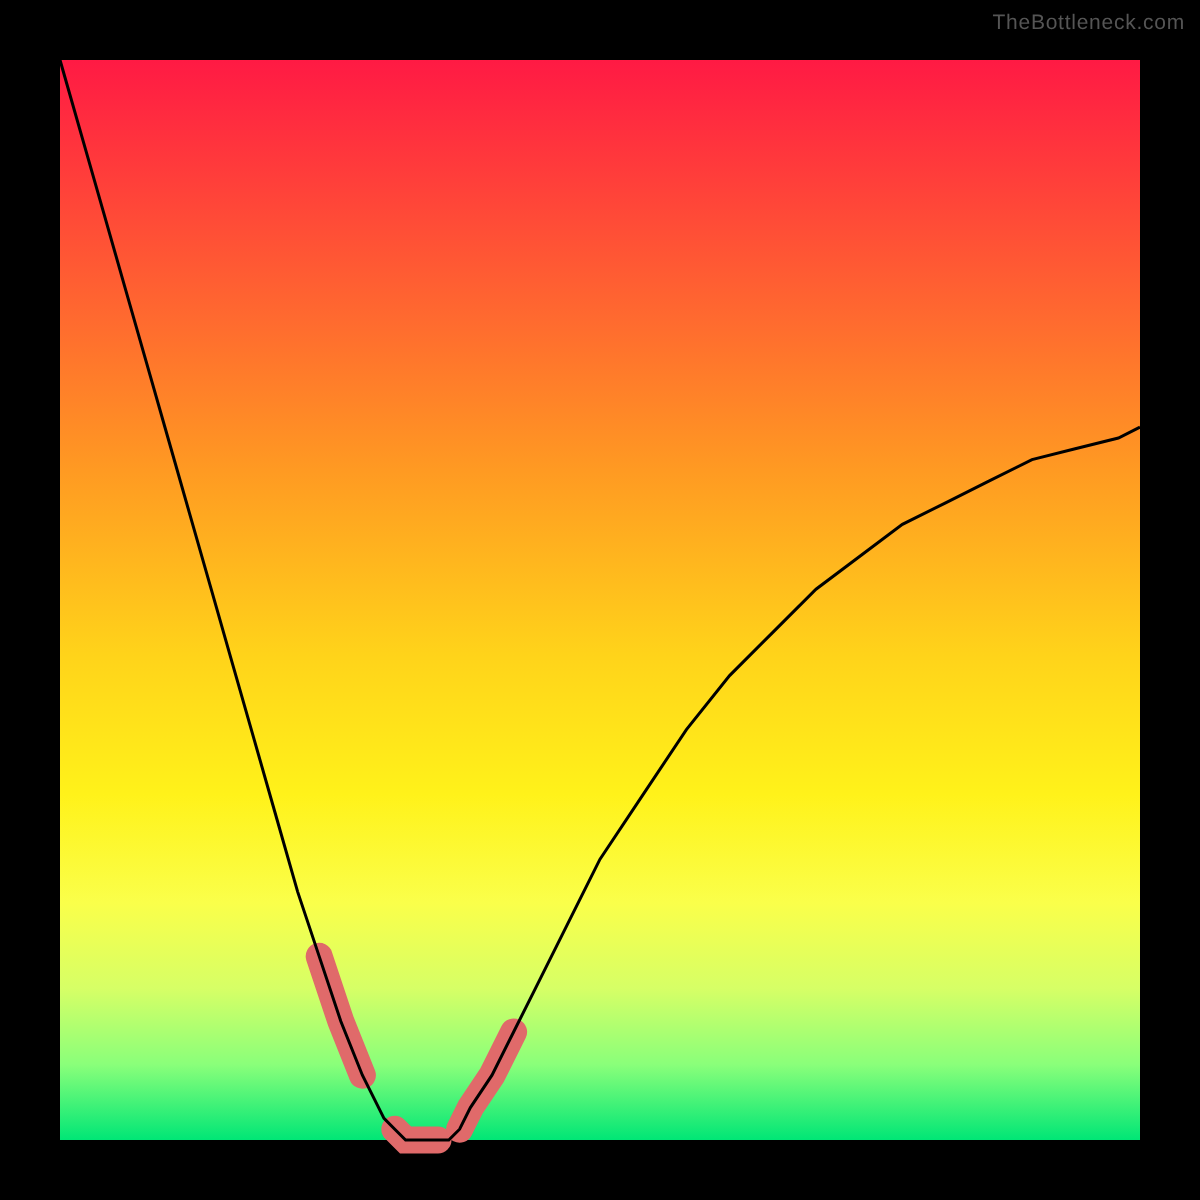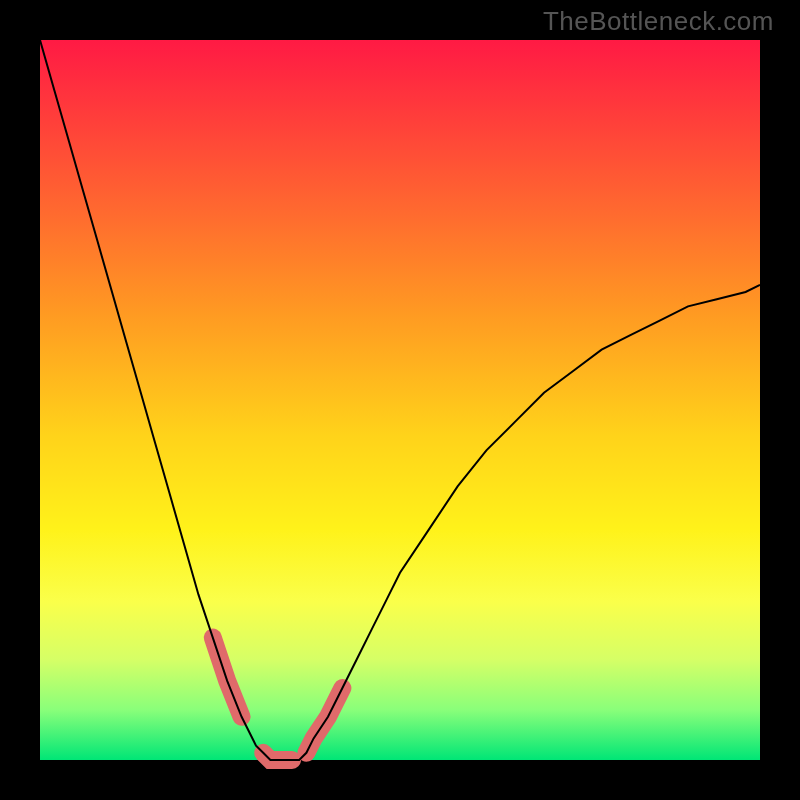--- a/index.html
+++ b/index.html
@@ -32,23 +32,23 @@
       #ffd31a 55%,
       #fff21a 68%,
       #faff4a 78%,
       #d6ff66 86%,
       #8aff7a 93%,
       #00e676 100%);
   }
   .watermark {
     position: absolute;
     top: 6px;
-    right: 26px;
+    right: 10px;
     font-family: Arial, Helvetica, sans-serif;
-    font-size: 26px;
+    font-size: 14px;
     color: #555;
     letter-spacing: 0.5px;
     user-select: none;
   }
   svg.curve {
     position: absolute;
     left: 0;
     top: 0;
     width: 720px;
     height: 720px;

